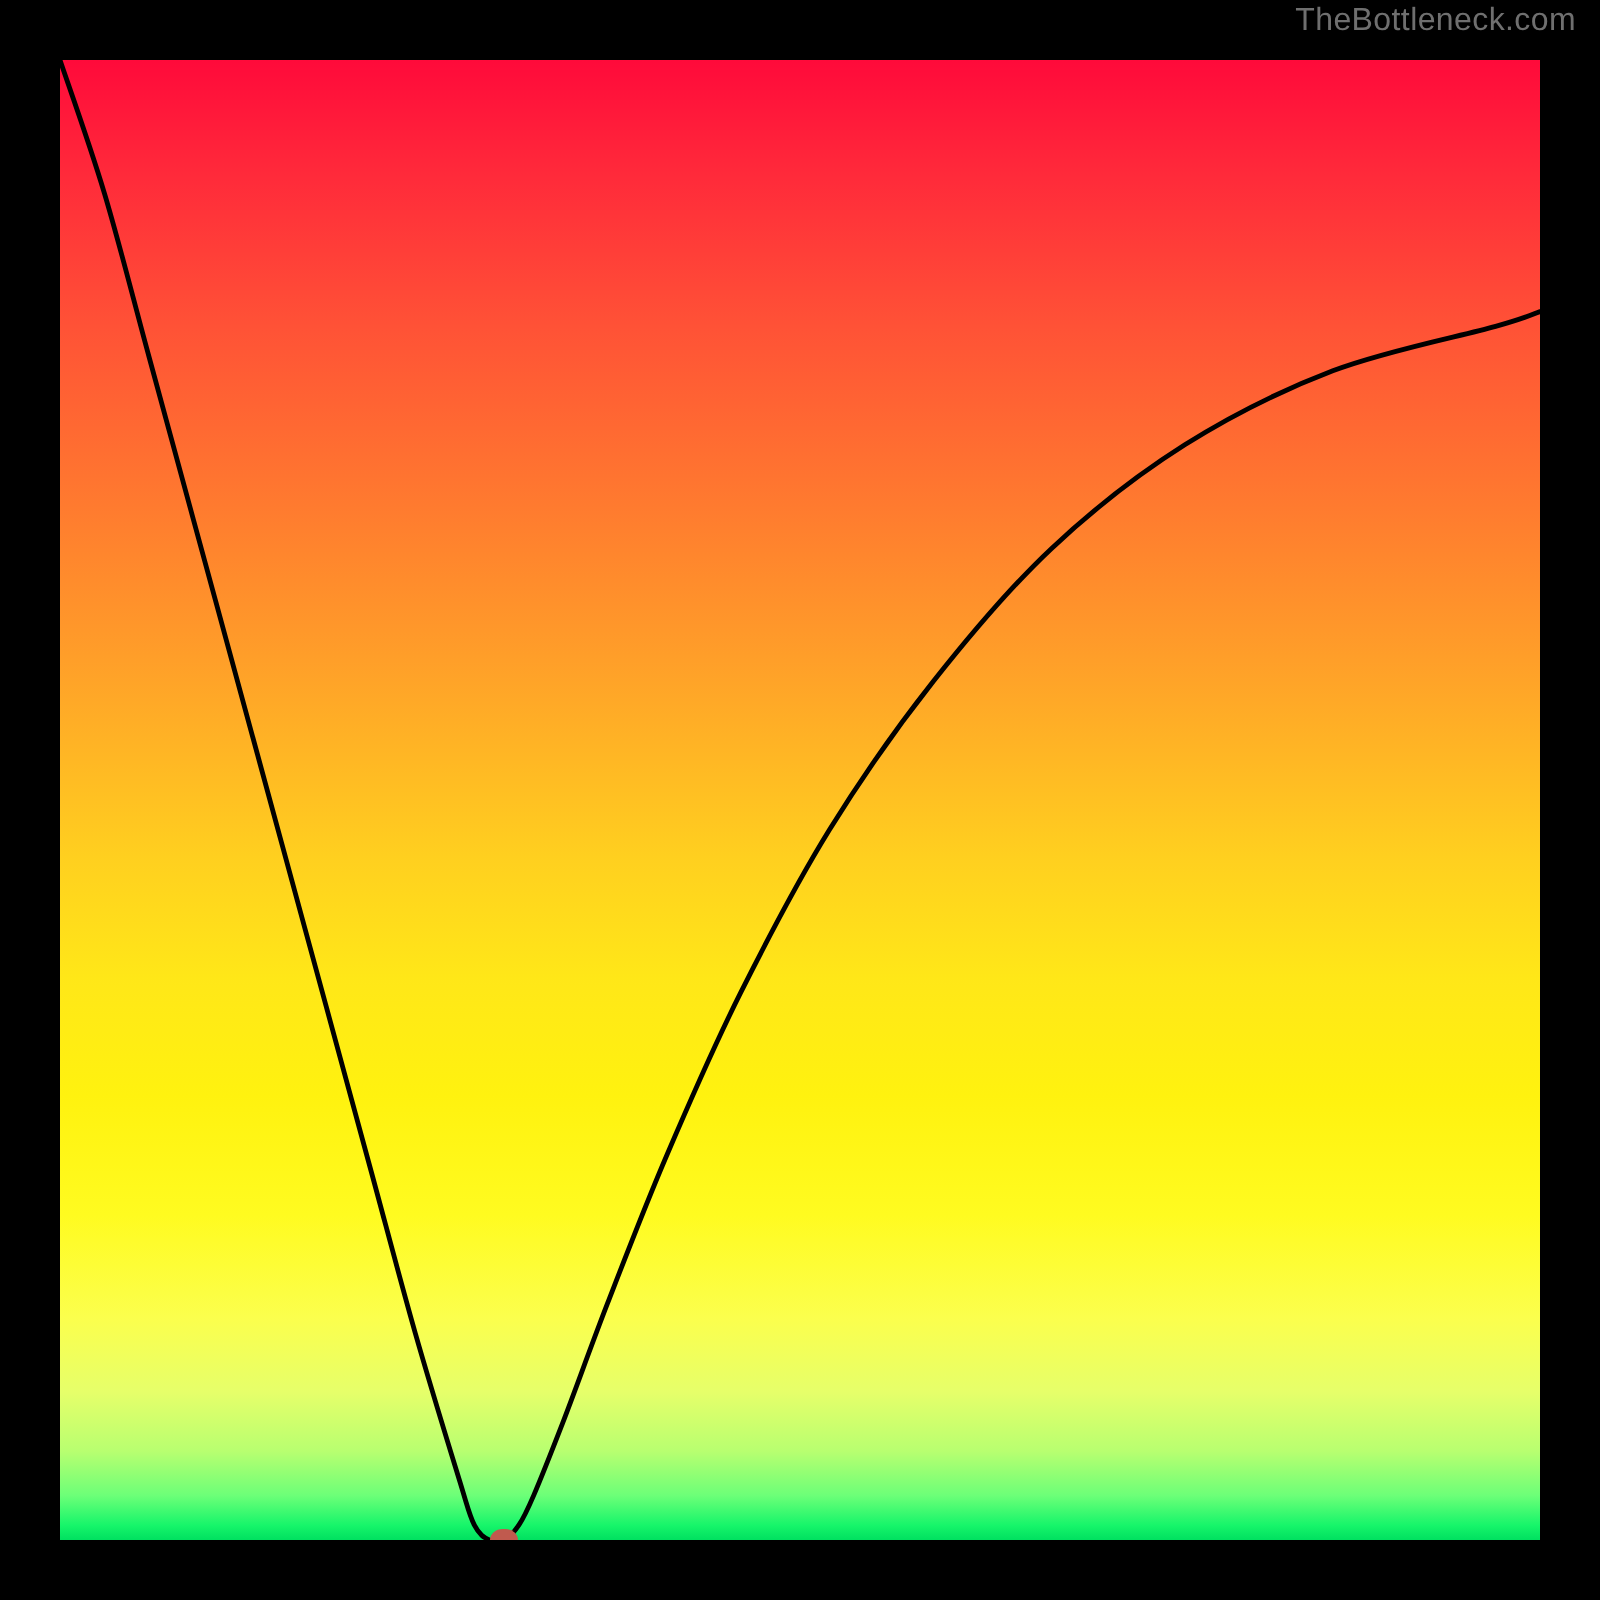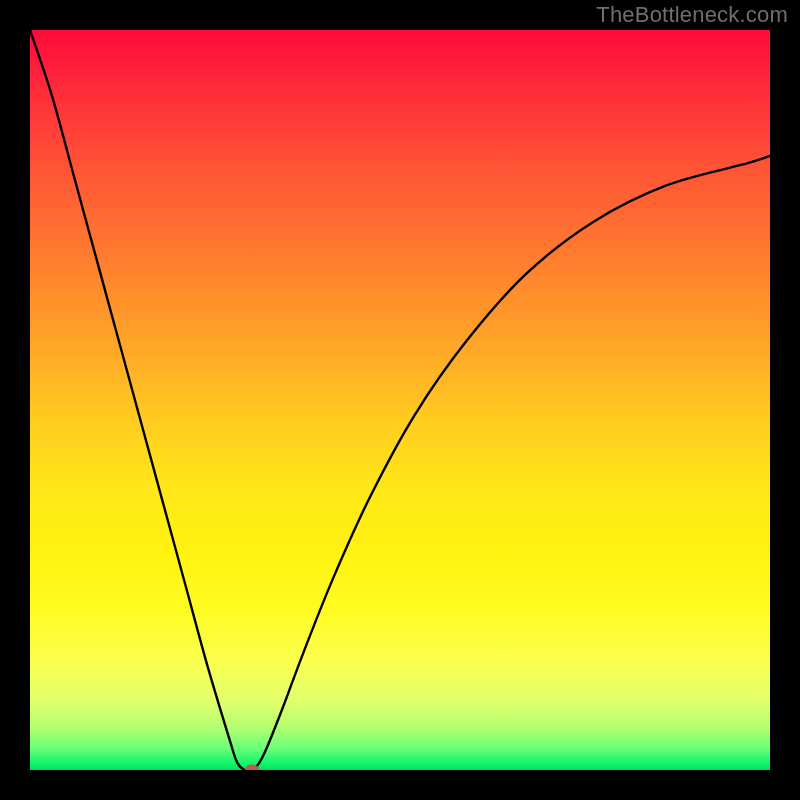--- a/index.html
+++ b/index.html
@@ -15,21 +15,21 @@
     position: relative;
     width: 800px;
     height: 800px;
     background: #000000;
   }
   .watermark {
     position: absolute;
     top: 2px;
     right: 12px;
     color: #6f6f6f;
-    font-size: 22px;
+    font-size: 16px;
     letter-spacing: 0.2px;
     font-weight: 400;
     z-index: 20;
   }
   .plot-area {
     position: absolute;
     left: 30px;
     top: 30px;
     width: 740px;
     height: 740px;

